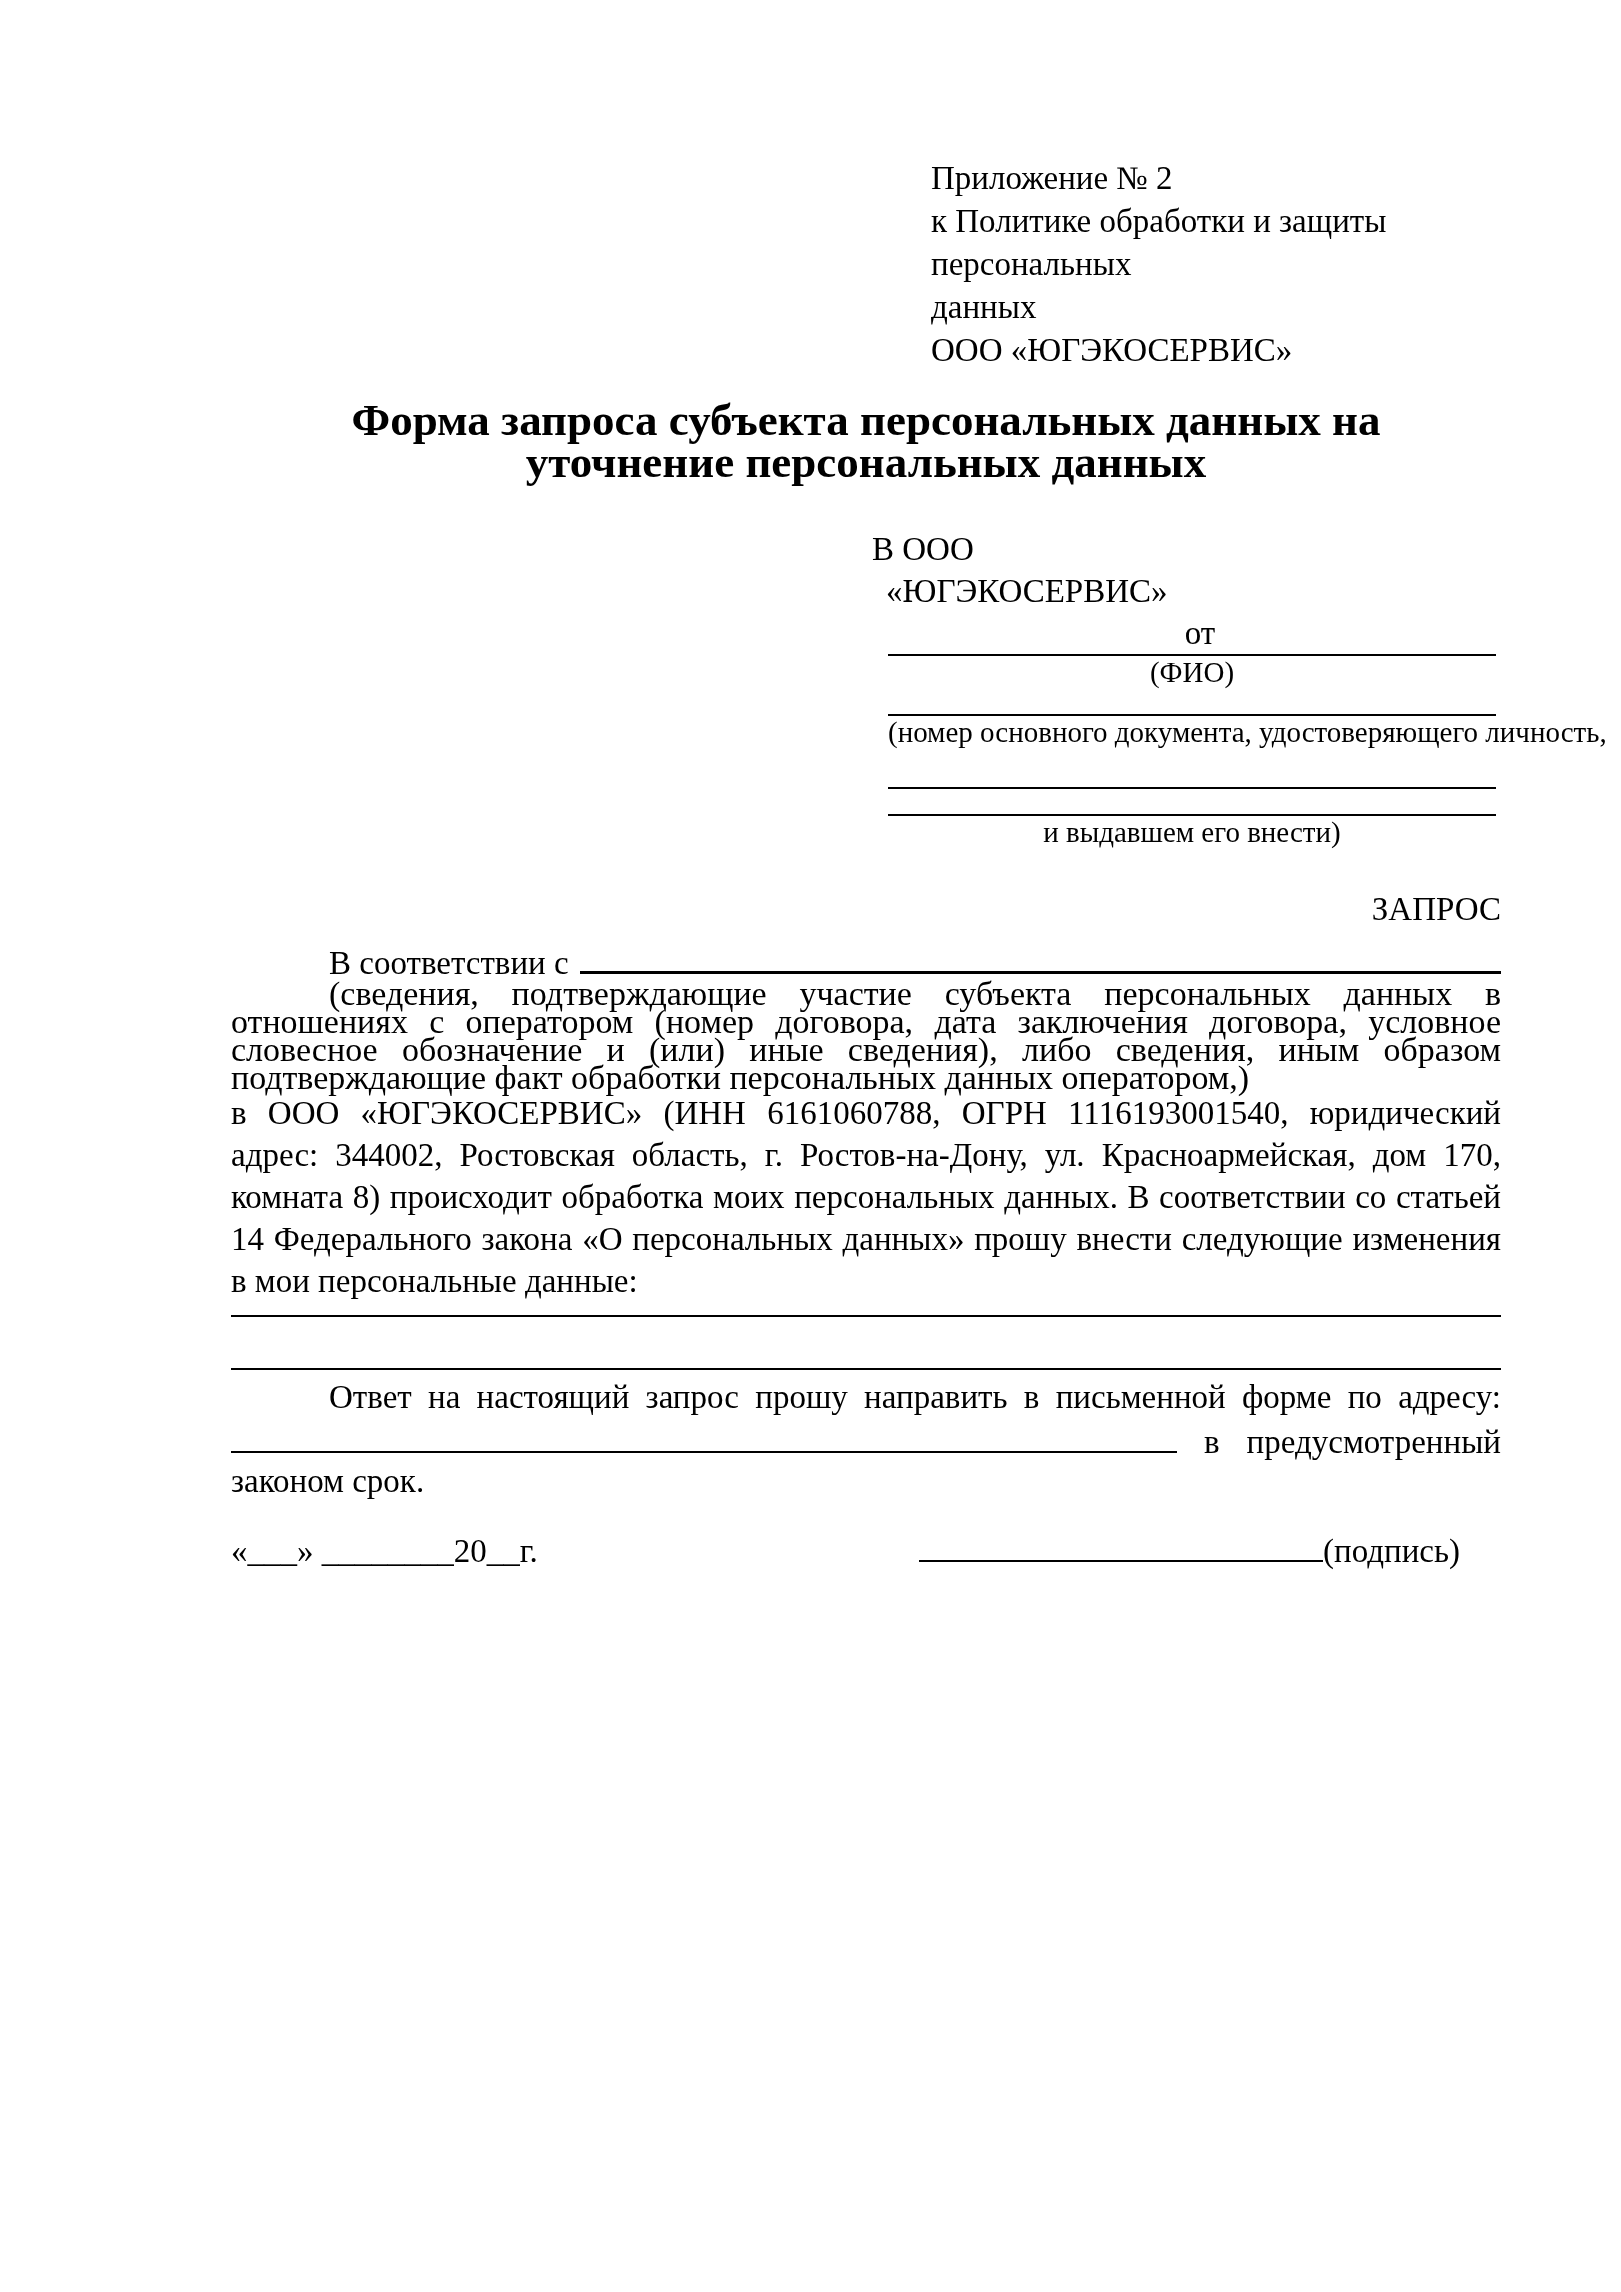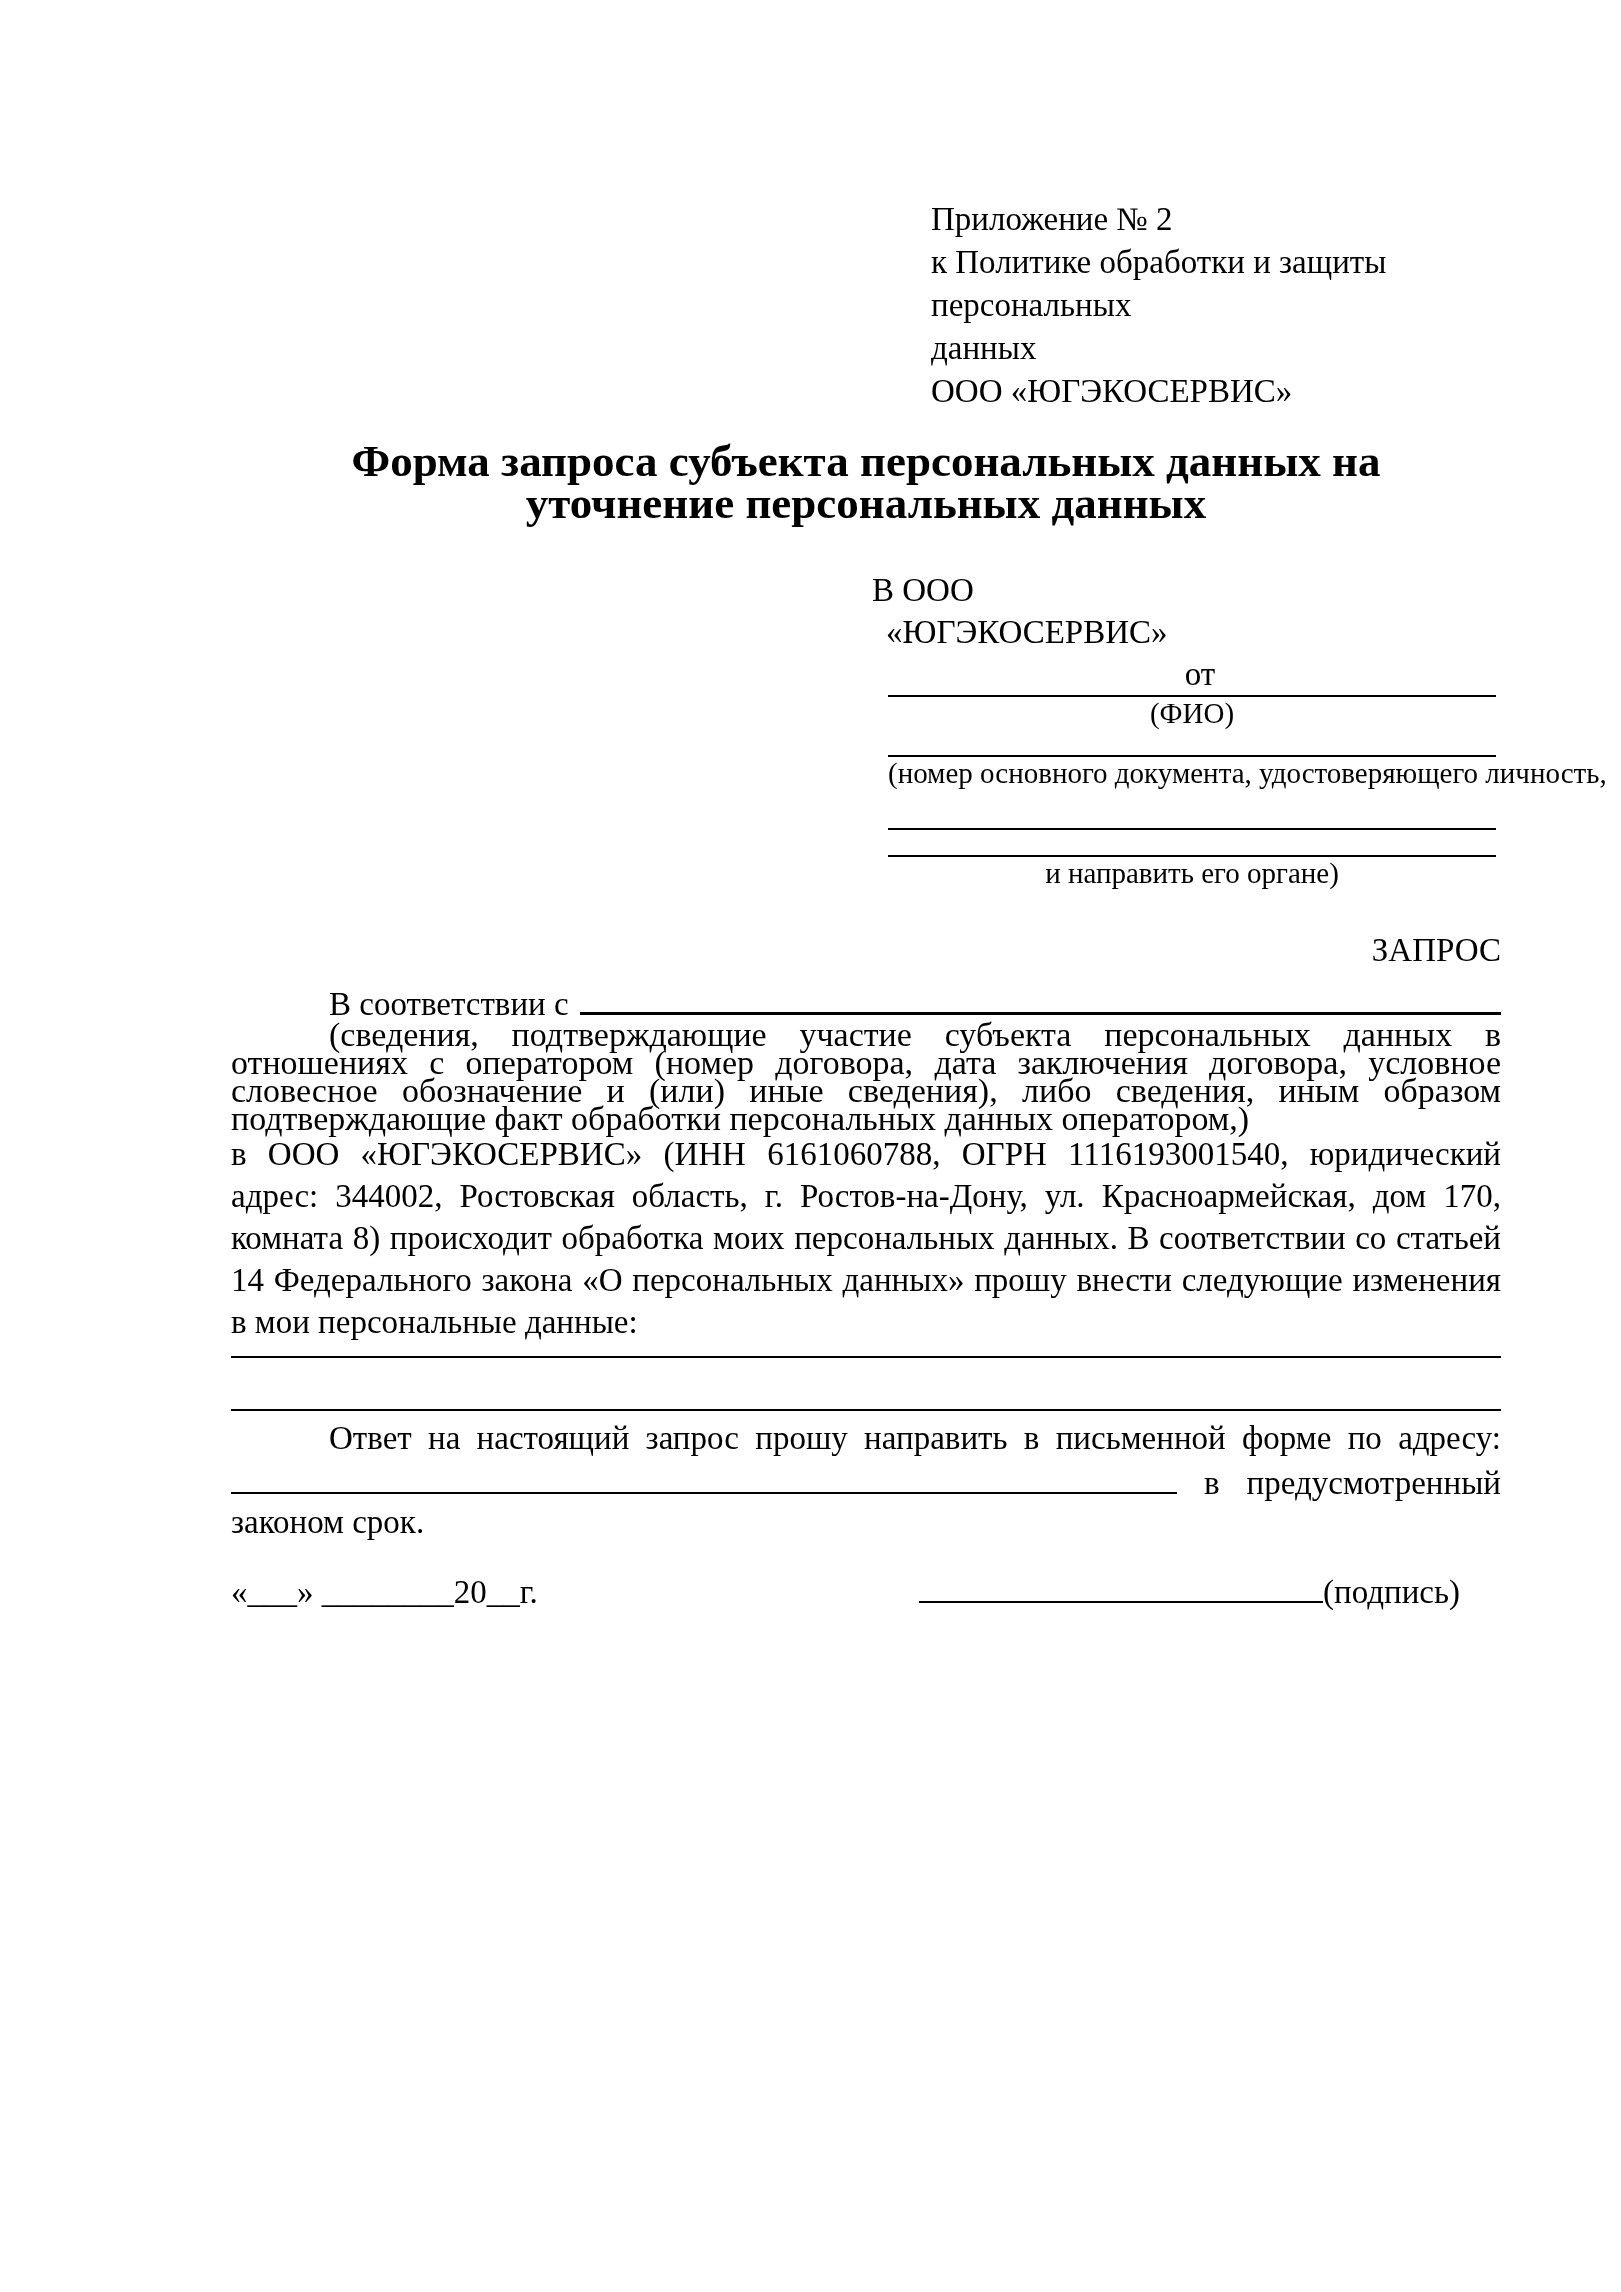--- a/index.html
+++ b/index.html
@@ -16,21 +16,21 @@
     overflow: hidden;
   }
   .content {
     position: absolute;
     left: 231px;
     right: 120px;
     top: 157px;
   }
 
   
-  .appendix { margin-left: 700px; line-height: 43px; margin-top: 41px; }
+  .appendix { margin-left: 700px; line-height: 43px; }
 
   
   .doc-title {
     margin: 27.4px auto 0 auto;
     max-width: 1206px;
     font-size: 45px;
     font-weight: bold;
     line-height: 42px;
     text-align: center;
   }
@@ -132,21 +132,21 @@
       </div>
       <div class="field f2">
         <div class="field-line"></div>
         <div class="field-caption">(номер основного документа, удостоверяющего личность,</div>
       </div>
       <div class="field f3">
         <div class="field-line"></div>
       </div>
       <div class="field f4">
         <div class="field-line"></div>
-        <div class="field-caption">и направить его органе)</div>
+        <div class="field-caption">и выдавшем его внести)</div>
       </div>
     </div>
 
     <div class="request-heading">ЗАПРОС</div>
 
     <div class="intro-row">
       <span>В соответствии с</span>
       <span class="intro-fill"></span>
     </div>
 

